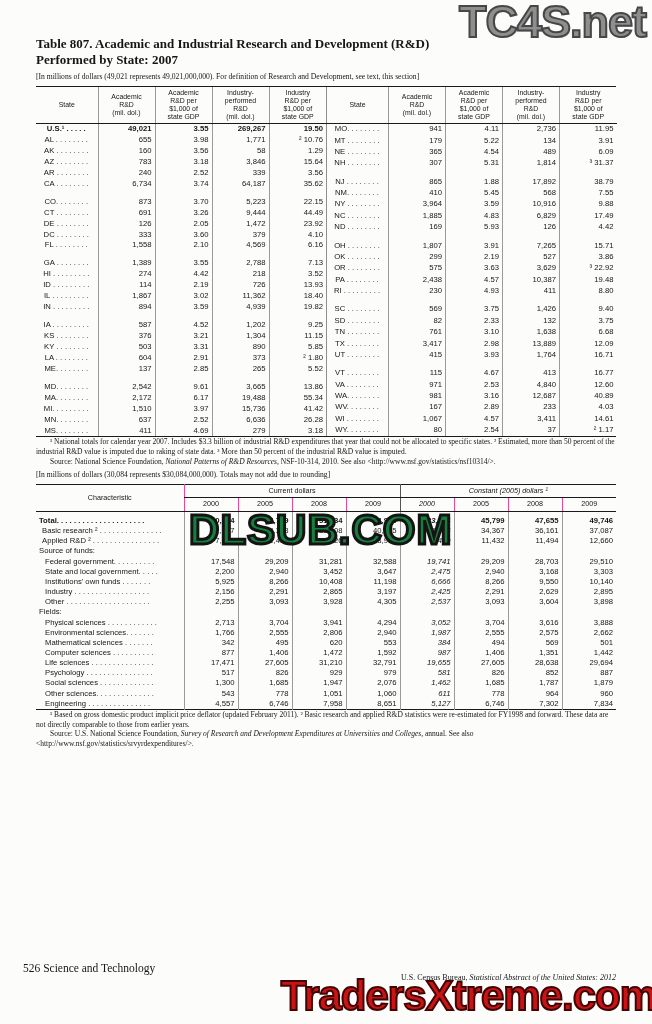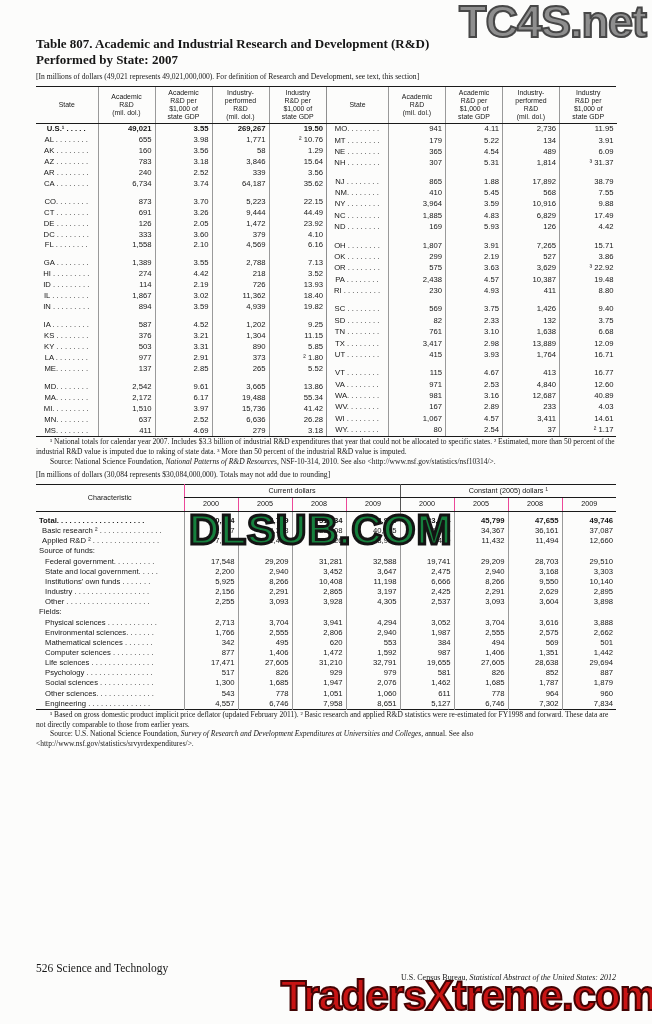--- a/index.html
+++ b/index.html
@@ -65,41 +65,41 @@
   }
   .c8-label { width: 148px; }
   .c8-n { width: 54px; }
   .tbl808 th {
     font-size: 7.2px; font-weight: normal;
     text-align: center; vertical-align: middle;
     border-bottom: 1px solid #1a1a1a;
     padding: 2px 1px; line-height: 1.2;
   }
   .tbl808 th.ygrp { border-left: 1px solid #ec4899; }
-  .tbl808 th.grp, .tbl808 td.grp { border-left: 1px solid #555; }
+  .tbl808 th.grp, .tbl808 td.grp { border-left: 1px solid #555; font-style: italic; }
   .tbl808 td {
     font-size: 7.7px; line-height: 1.32;
     padding: 0 3px;
     white-space: nowrap; overflow: hidden;
   }
   .tbl808 td.num { text-align: right; border-left: 1px solid #9a9a9a; }
   .tbl808 td.label { text-align: left; padding-left: 3px; }
   .tbl808 tr.total td { font-weight: bold; }
   .tbl808 td.label.item { padding-left: 6px; }
   .tbl808 td.label.sub { padding-left: 9px; }
   .tbl808 tr.total td { padding-top: 4px; }
 
   
   .footnotes { width: 580px; font-size: 7.5px; line-height: 1.3; }
   .footnotes p { text-indent: 14px; }
   .i { font-style: italic; }
   .gap808 { margin-top: 44px; }
 
   
-  .pf-left { position: absolute; left: 36px; bottom: 50px; font-size: 11.5px; }
+  .pf-left { position: absolute; left: 23px; bottom: 50px; font-size: 11.5px; }
   .pf-right { position: absolute; right: 36px; bottom: 42px; font-size: 8px; }
 
   
   .wm { position: absolute; font-family: "Liberation Sans", sans-serif; font-weight: bold; white-space: nowrap; z-index: 5; }
   .wm-top {
     top: -4px; right: 6px;
     font-size: 45px; letter-spacing: -1px;
     color: #8e8e8e;
     -webkit-text-stroke: 2px #474747;
     text-shadow: 1px 1px 0 #bdbdbd;
@@ -289,21 +289,21 @@
           </tr>
           <tr>
             <td class="state">KY . . . . . . . .</td>
             <td class="num">503</td>
             <td class="num">3.31</td>
             <td class="num">890</td>
             <td class="num">5.85</td>
           </tr>
           <tr>
             <td class="state">LA . . . . . . . .</td>
-            <td class="num">977</td>
+            <td class="num">604</td>
             <td class="num">2.91</td>
             <td class="num">373</td>
             <td class="num">² 1.80</td>
           </tr>
           <tr>
             <td class="state">ME. . . . . . . .</td>
             <td class="num">137</td>
             <td class="num">2.85</td>
             <td class="num">265</td>
             <td class="num">5.52</td>

